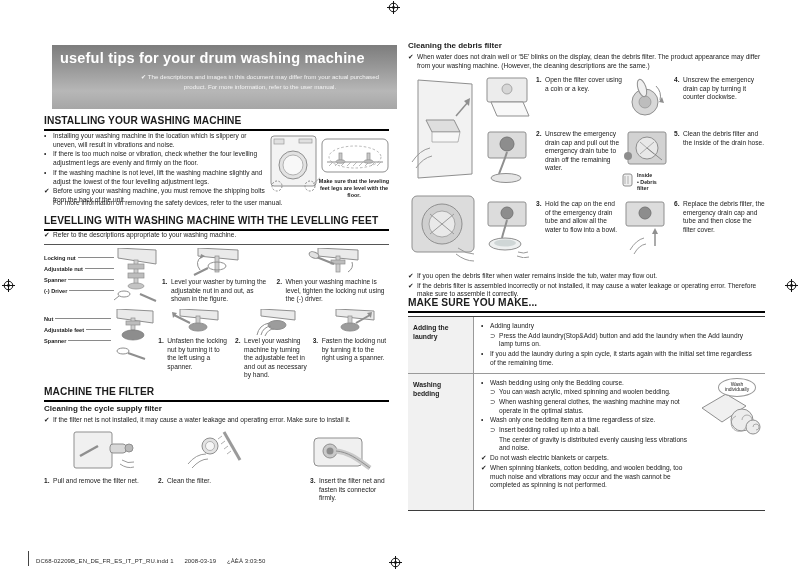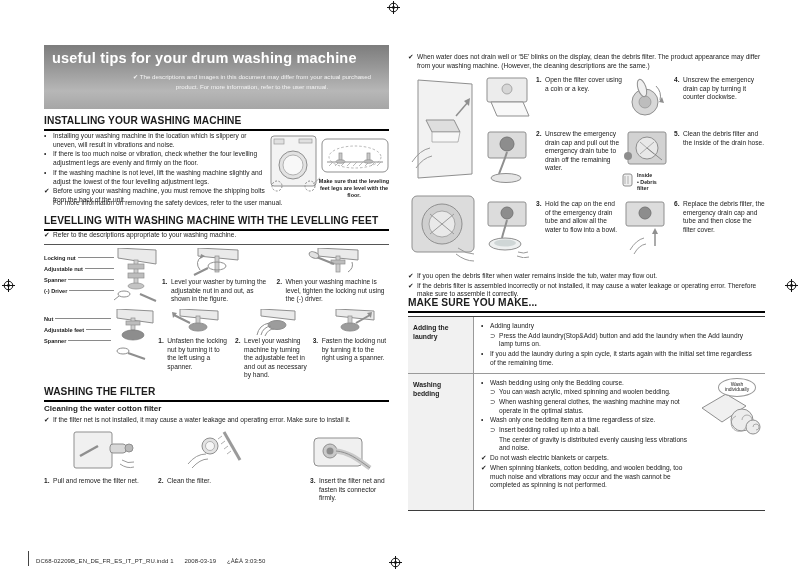--- a/index.html
+++ b/index.html
@@ -84,21 +84,21 @@
     <line x1="0" y1="6.5" x2="13" y2="6.5" stroke="#111" stroke-width="1"></line>
     <circle cx="6.5" cy="6.5" r="1.4" fill="#111"></circle>
   </svg>
   <svg class="abs" style="left:389px;top:556px" width="13" height="13" viewBox="0 0 13 13">
     <circle cx="6.5" cy="6.5" r="4.3" fill="none" stroke="#111" stroke-width="1"></circle>
     <line x1="6.5" y1="0" x2="6.5" y2="13" stroke="#111" stroke-width="1"></line>
     <line x1="0" y1="6.5" x2="13" y2="6.5" stroke="#111" stroke-width="1"></line>
     <circle cx="6.5" cy="6.5" r="1.4" fill="#111"></circle>
   </svg>
 
-  <div class="abs banner" style="left:44px;top:45px;width:345px;height:64px">
+  <div class="abs banner" style="left:52px;top:45px;width:345px;height:64px">
     <div class="banner-title">useful tips for your drum washing machine</div>
     <div class="banner-note">✔ The descriptions and images in this document may differ from your actual purchased product. For more information, refer to the user manual.</div>
   </div>
 
   <div class="abs sec-head" style="left:44px;top:115px;width:345px">INSTALLING YOUR WASHING MACHINE</div>
 
   <div class="abs" style="left:44px;top:132px;width:345px;display:flex">
     <div style="width:224px">
       <div class="li">
           <span class="m">•</span>
@@ -271,22 +271,22 @@
         <line x1="32" y1="14" x2="46" y2="6" stroke="#8f8f8f" stroke-width="2"></line>
         <polygon points="48,3 43,4 47,9" fill="#8f8f8f"></polygon>
       </svg>
       <div class="step-txt">
           <span class="num">3.</span>
           <span class="t">Fasten the locking nut by turning it to the right using a spanner.</span>
         </div>
     </div>
   </div>
 
-  <div class="abs sec-head" style="left:44px;top:386px;width:345px">WASHING THE FILTER</div>
-  <div class="abs sub-head" style="left:44px;top:404px;width:345px">Cleaning the water cotton filter</div>
+  <div class="abs sec-head" style="left:44px;top:386px;width:345px">MACHINE THE FILTER</div>
+  <div class="abs sub-head" style="left:44px;top:404px;width:345px">Cleaning the cycle supply filter</div>
   <div class="abs" style="left:44px;top:416px;width:345px">
     <div class="li" style="margin-bottom:0">
         <span class="m">✔</span>
         <span class="t">If the filter net is not installed, it may cause a water leakage and operating error. Make sure to install it.</span>
       </div>
   </div>
   <div class="abs" style="left:44px;top:430px;width:345px;display:flex">
     <div class="f-col" style="width:114px">
       <svg style="margin-left:28px" width="68" height="42" viewBox="0 0 68 42">
         <rect x="2" y="2" width="38" height="36" rx="2" fill="#f0f0f0" stroke="#8f8f8f"></rect>
@@ -321,20 +321,21 @@
         <path d="M24 21 C 36 22 44 28 58 38" fill="none" stroke="#c9c9c9" stroke-width="5"></path>
         <path d="M24 21 C 36 22 44 28 58 38" fill="none" stroke="#8f8f8f" stroke-width="1"></path>
       </svg>
       <div class="step-txt">
           <span class="num">3.</span>
           <span class="t">Insert the filter net and fasten its connector firmly.</span>
         </div>
     </div>
   </div>
 
+  <div class="abs sub-head" style="left:408px;top:41px;width:357px">Cleaning the debris filter</div>
   <div class="abs" style="left:408px;top:53px;width:357px">
     <div class="li" style="margin-bottom:0">
         <span class="m">✔</span>
         <span class="t">When water does not drain well or ‘5E’ blinks on the display, clean the debris filter. The product appearance may differ from your washing machine. (However, the cleaning descriptions are the same.)</span>
       </div>
   </div>
 
   <div class="abs dg" style="left:408px;top:76px;width:357px">
     <div class="dg-big">
       <svg width="72" height="104" viewBox="0 0 72 104">

